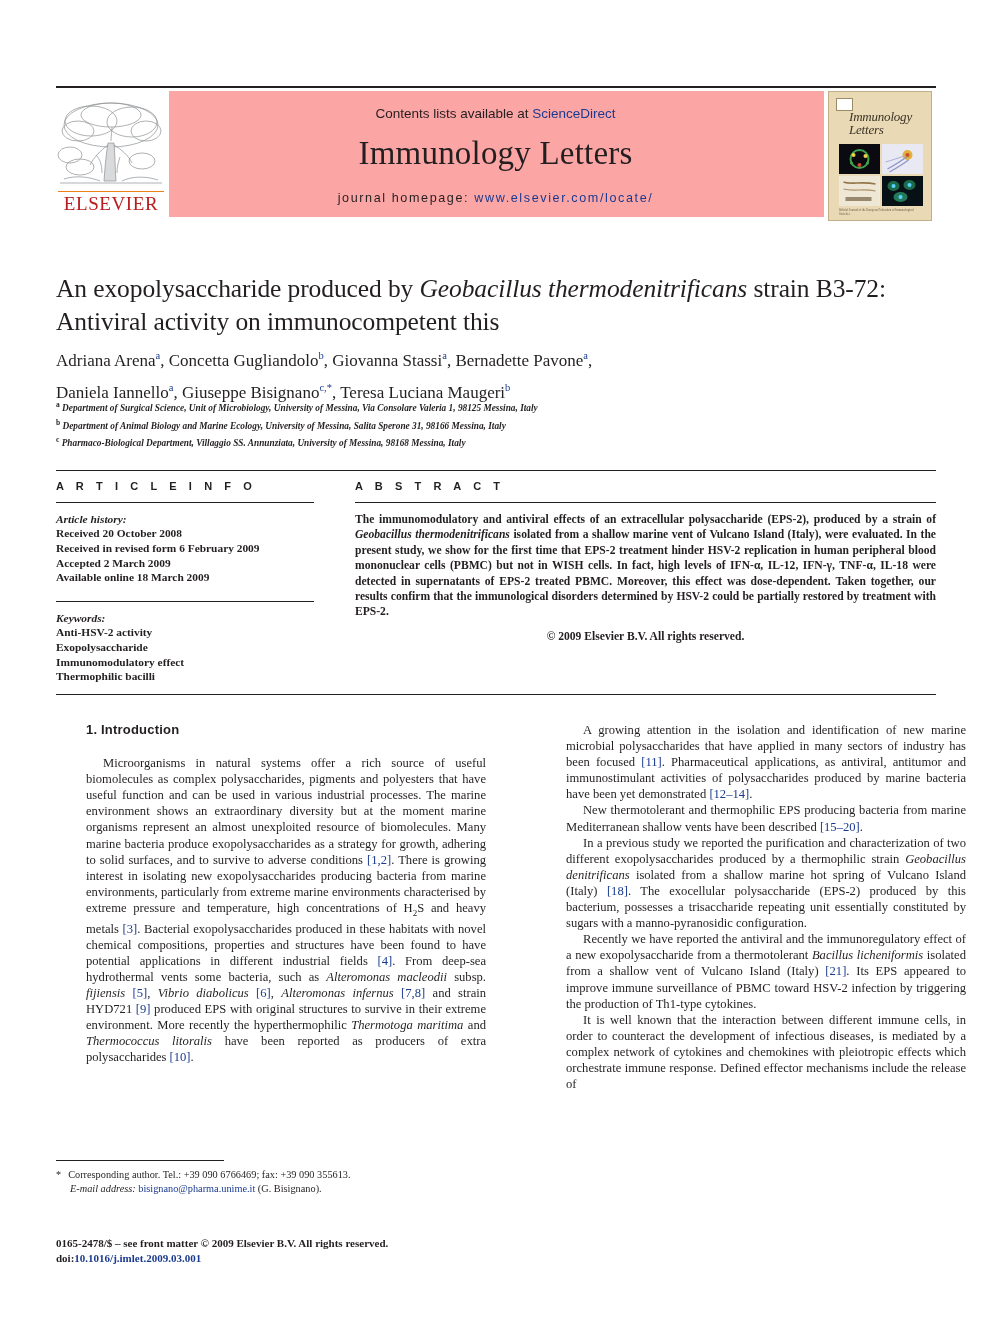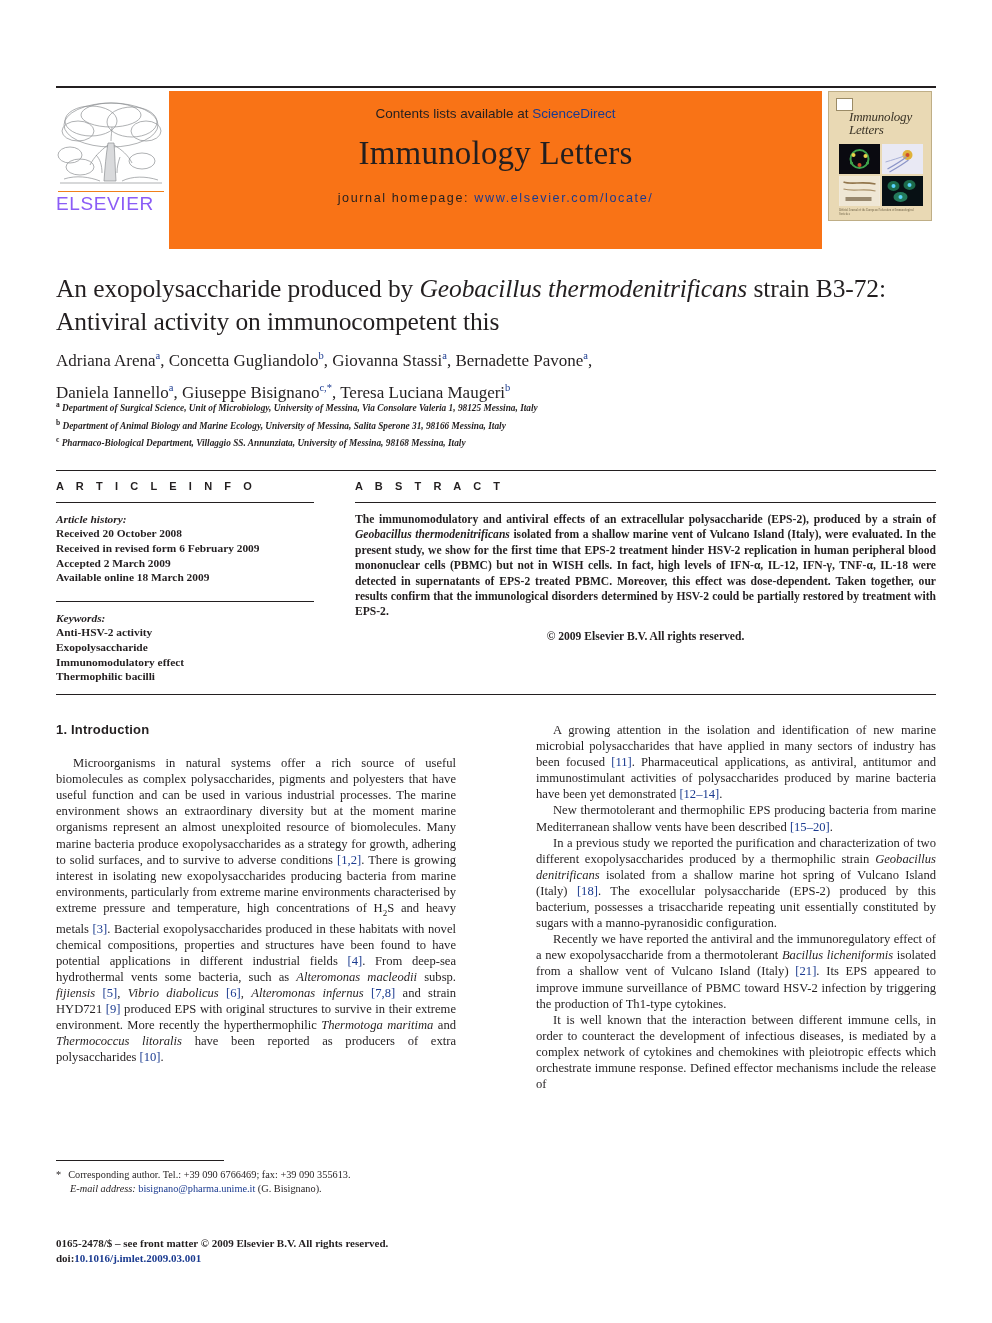--- a/index.html
+++ b/index.html
@@ -59,40 +59,42 @@
   .elsevier-tree {
     position: absolute;
     left: 0; top: 4px;
     width: 110px;
     height: 97px;
   }
   .elsevier-word {
     position: absolute;
     left: 0; top: 102px;
     width: 110px;
-    color: #8b5cf6;
-    font-family: Liberation Sans, sans-serif;
+    text-align: center;
+    color: #b91c1c;
+    font-family: Liberation Serif, serif;
     font-size: 19px;
     letter-spacing: .6px;
     font-weight: 400;
   }
   .elsevier-rule {
     position: absolute;
     left: 2px; top: 100px;
     width: 106px;
     height: 1.3px;
     background: #f07f1a;
   }
 
   .masthead-center {
     position: absolute;
     left: 113px; top: 0;
     width: 653px;
-    height: 158px;
-    background: #f97316;
+    height: 126px;
+    background: #fca5a5;
+    padding-left: 44px;
   }
   .contents-line {
     position: absolute;
     left: 0; top: 15px;
     width: 653px;
     text-align: center;
     font-family: "Liberation Sans", sans-serif;
     font-size: 13.5px;
     color: #231f20;
   }
@@ -289,20 +291,21 @@
   }
 
   
   .body-col {
     position: absolute;
     width: 400px;
     font-size: 12.6px;
     line-height: 16.1px;
     text-align: justify;
     color: #231f20;
+    margin-left: 30px;
   }
   .col-left  { left: 56px;  top: 722px; }
   .col-right { left: 536px; top: 722px; }
   .body-col h2 {
     font-family: "Liberation Sans", sans-serif;
     font-size: 13px;
     font-weight: bold;
     margin: 0 0 17px 0;
     letter-spacing: .2px;
   }

